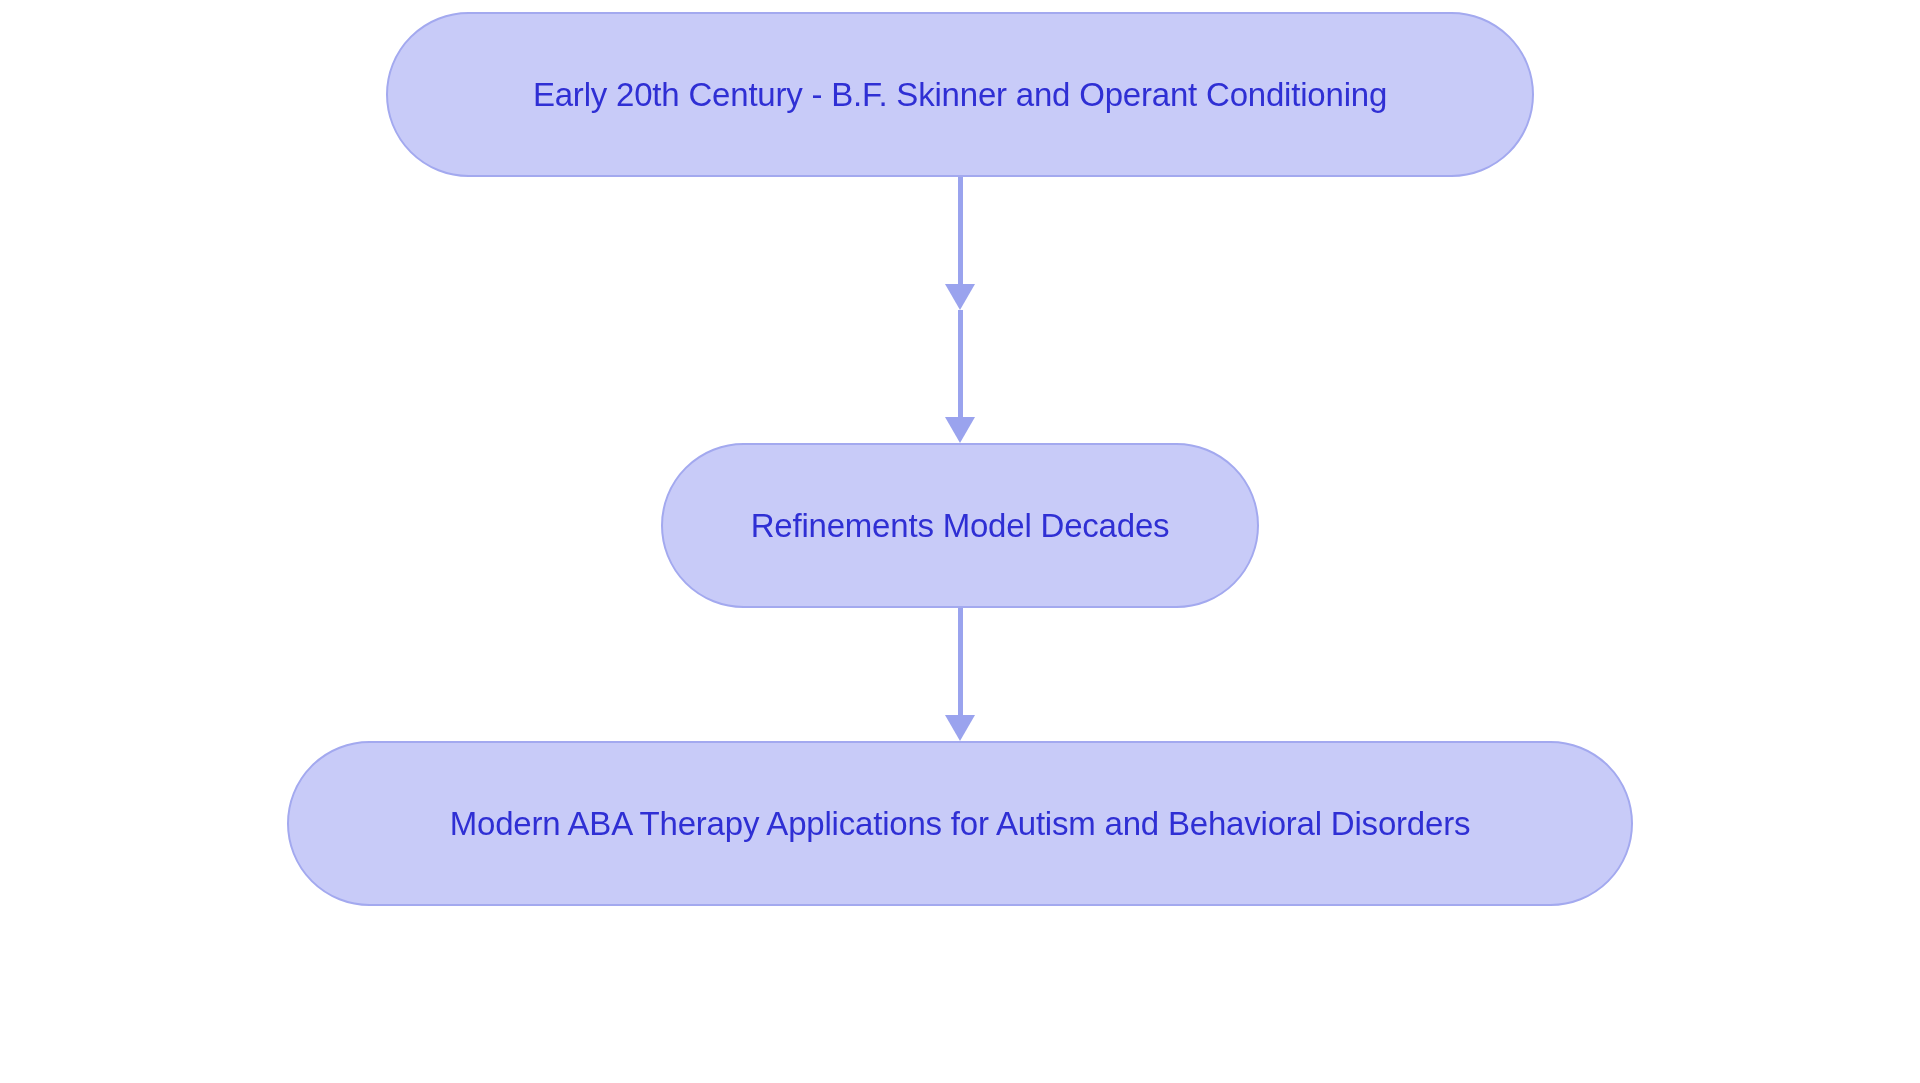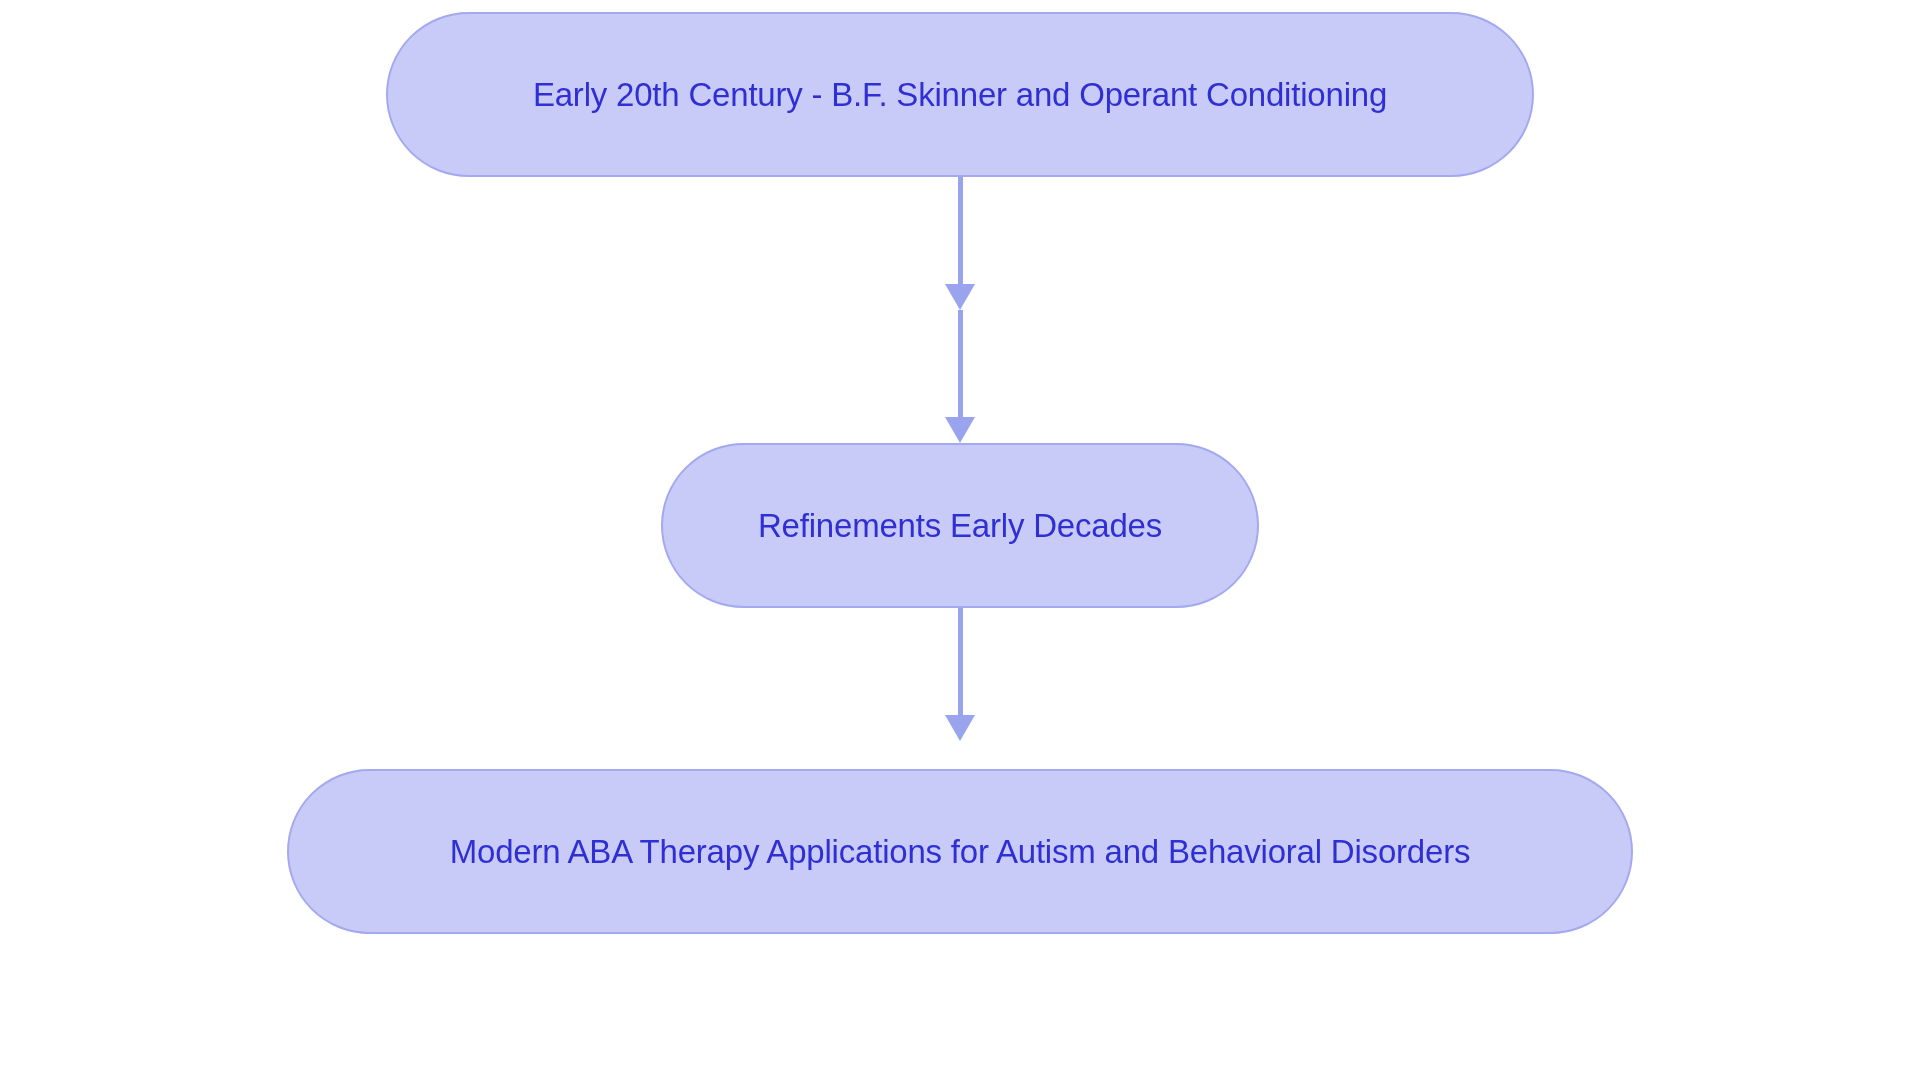--- a/index.html
+++ b/index.html
@@ -52,21 +52,21 @@
     letter-spacing: -0.2px;
     line-height: 1;
     color: #2f2fd4;
     padding: 0 26px;
   }
 
   
   .node-1 { width: 1148px; height: 165px; margin-top: 12px; }
   .node-2 { width: 1012px; height: 165px; }
   .node-3 { width: 598px;  height: 165px; }
-  .node-4 { width: 1346px; height: 165px; margin-top: 28px; }
+  .node-4 { width: 1346px; height: 165px; }
 
   .connector {
     position: relative;
     width: 20px;
     display: flex;
     flex-direction: column;
     align-items: center;
     justify-content: flex-start;
   }
   .connector-line {
@@ -102,21 +102,21 @@
       <div class="connector-head"></div>
     </div>
 
 
     <div class="connector connector-2">
       <div class="connector-line"></div>
       <div class="connector-head"></div>
     </div>
 
     <div class="node node-3">
-      <span class="node-label">Refinements Early Decades</span>
+      <span class="node-label">Refinements Model Decades</span>
     </div>
 
     <div class="connector connector-3">
       <div class="connector-line"></div>
       <div class="connector-head"></div>
     </div>
 
     <div class="node node-4">
       <span class="node-label">Modern ABA Therapy Applications for Autism and Behavioral Disorders</span>
     </div>

